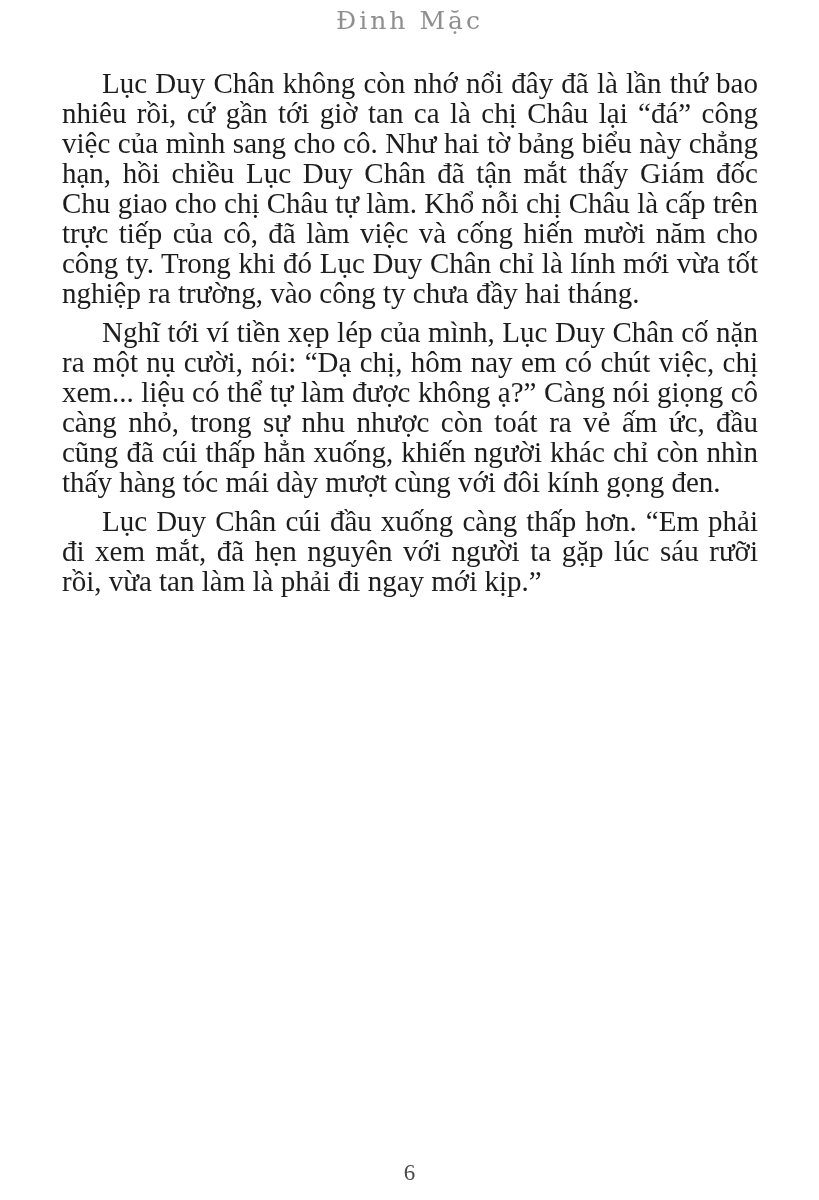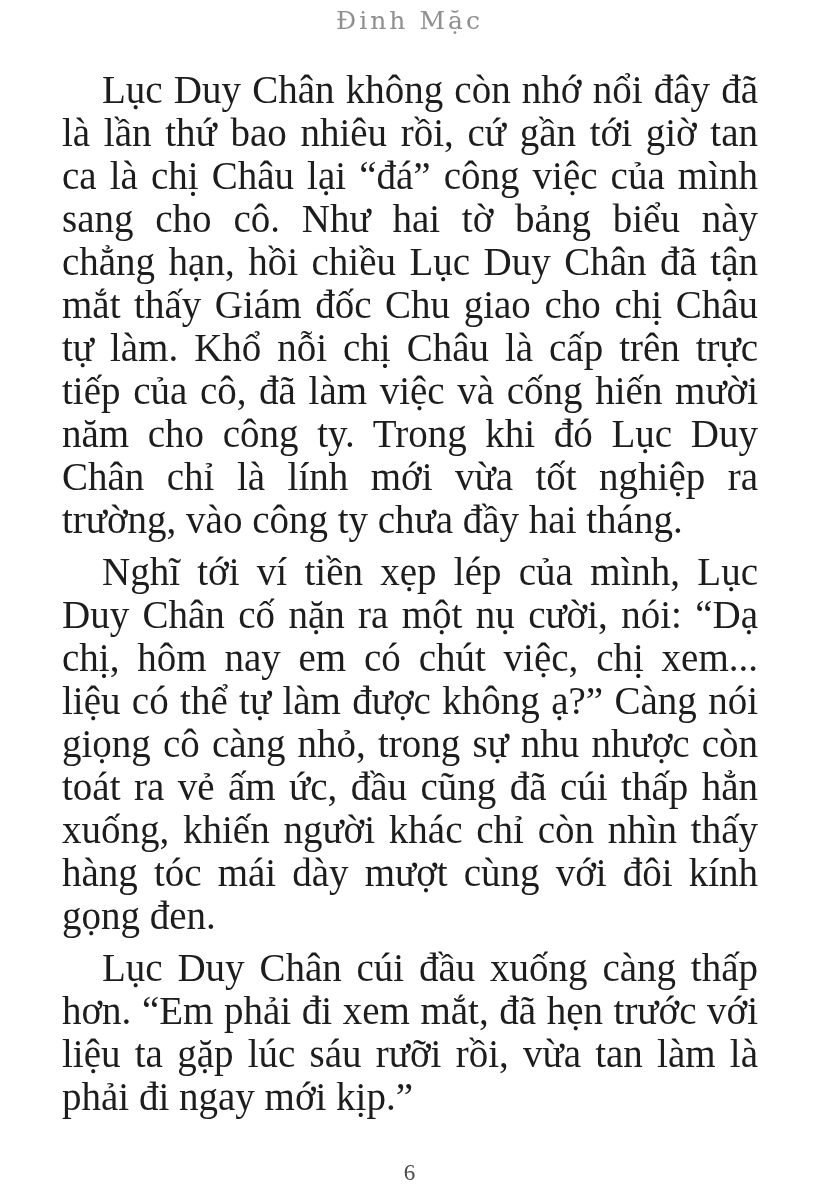--- a/index.html
+++ b/index.html
@@ -26,22 +26,22 @@
     font-size: 25px;
     letter-spacing: 3px;
     color: #8f8f8f;
   }
   .body-text {
     position: absolute;
     top: 68px;
     left: 62px;
     width: 696px;
     color: #1d1d1d;
-    font-size: 39px;
-    line-height: 43px;
+    font-size: 29px;
+    line-height: 30px;
     text-align: justify;
     text-justify: inter-word;
   }
   .body-text p {
     margin: 0 0 9px 0;
     text-indent: 40px;
   }
   .folio {
     position: absolute;
     bottom: 14px;
@@ -56,18 +56,18 @@
 </head>
 <body>
 
 <div class="page">
 
   <div class="running-head">Đinh Mặc</div>
 
   <div class="body-text">
     <p>Lục Duy Chân không còn nhớ nổi đây đã là lần thứ bao nhiêu rồi, cứ gần tới giờ tan ca là chị Châu lại “đá” công việc của mình sang cho cô. Như hai tờ bảng biểu này chẳng hạn, hồi chiều Lục Duy Chân đã tận mắt thấy Giám đốc Chu giao cho chị Châu tự làm. Khổ nỗi chị Châu là cấp trên trực tiếp của cô, đã làm việc và cống hiến mười năm cho công ty. Trong khi đó Lục Duy Chân chỉ là lính mới vừa tốt nghiệp ra trường, vào công ty chưa đầy hai tháng.</p>
     <p>Nghĩ tới ví tiền xẹp lép của mình, Lục Duy Chân cố nặn ra một nụ cười, nói: “Dạ chị, hôm nay em có chút việc, chị xem... liệu có thể tự làm được không ạ?” Càng nói giọng cô càng nhỏ, trong sự nhu nhược còn toát ra vẻ ấm ức, đầu cũng đã cúi thấp hẳn xuống, khiến người khác chỉ còn nhìn thấy hàng tóc mái dày mượt cùng với đôi kính gọng đen.</p>
-    <p>Lục Duy Chân cúi đầu xuống càng thấp hơn. “Em phải đi xem mắt, đã hẹn trước với liệu ta gặp lúc sáu rưỡi rồi, vừa tan làm là phải đi ngay mới kịp.”</p>
+    <p>Lục Duy Chân cúi đầu xuống càng thấp hơn. “Em phải đi xem mắt, đã hẹn nguyên với người ta gặp lúc sáu rưỡi rồi, vừa tan làm là phải đi ngay mới kịp.”</p>
   </div>
 
   <div class="folio">6</div>
 
 </div>
 
 </body></html>

